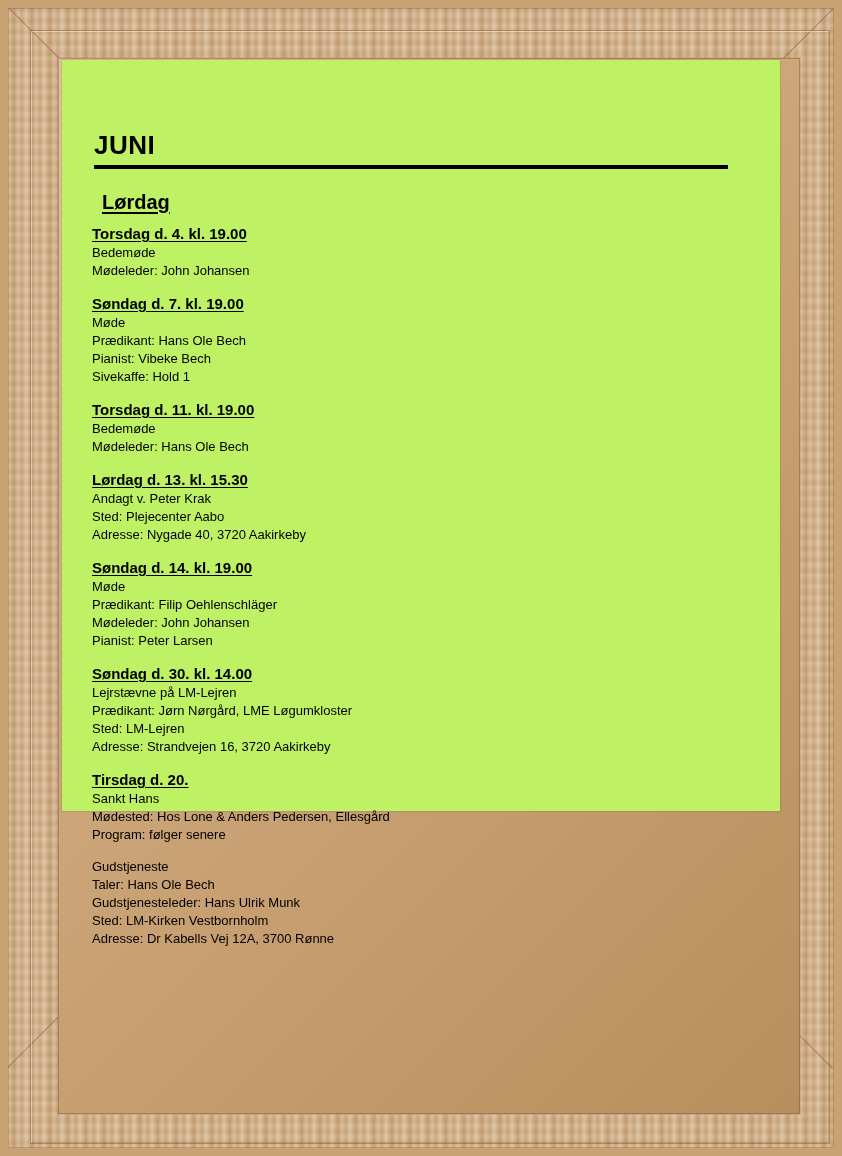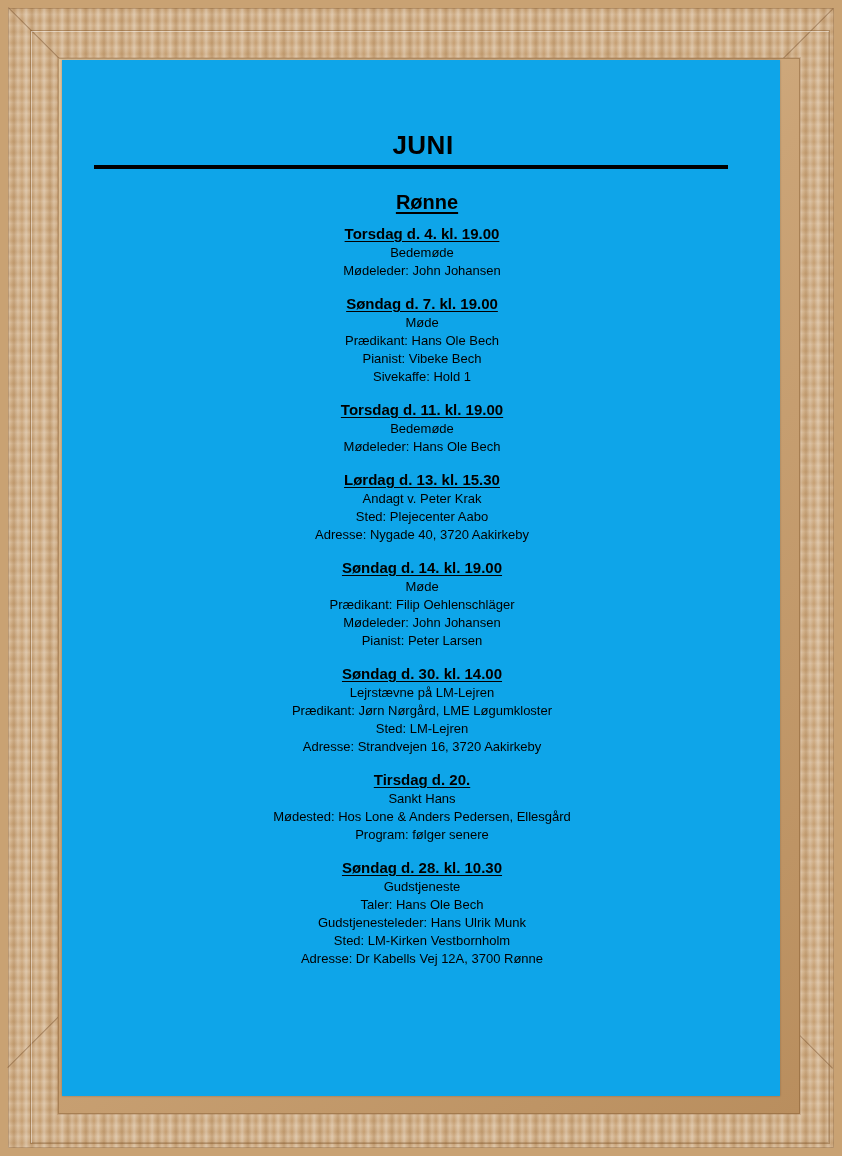--- a/index.html
+++ b/index.html
@@ -84,24 +84,23 @@
     box-shadow:
       inset 0 0 0 1px rgba(120,80,40,0.40),
       0 0 0 1px rgba(150,105,58,0.25);
   }
 
   
   .paper {
     position: absolute;
     left: 62px; top: 60px;
     width: 718px;
-    height: 1036px;
-    background: #0ea5e9;
+    height: 751px;
+    background: #bef264;
     box-shadow: 0 0 2px rgba(0,0,0,0.25);
-    text-align: center;
   }
 
   .doc {
     position: absolute;
     left: 30px;
     top: 70px;
     width: 660px;
   }
 
   .month-title {
@@ -158,21 +157,21 @@
     <div class="miter m-br"></div>
     <div class="frame-bevel-outer"></div>
     <div class="frame-inner-lip"></div>
   </div>
 </div>
 
 <div class="paper">
   <div class="doc">
     <div class="month-title">JUNI</div>
     <div class="title-rule"></div>
-    <div class="section-heading">Rønne</div>
+    <div class="section-heading">Lørdag</div>
     <div class="entries">
         <div class="entry">
           <div class="entry-date">Torsdag d. 4. kl. 19.00</div>
           <div class="entry-line">Bedemøde</div>
           <div class="entry-line">Mødeleder: John Johansen</div>
         </div>
         <div class="entry">
           <div class="entry-date">Søndag d. 7. kl. 19.00</div>
           <div class="entry-line">Møde</div>
           <div class="entry-line">Prædikant: Hans Ole Bech</div>
@@ -204,21 +203,20 @@
           <div class="entry-line">Sted: LM-Lejren</div>
           <div class="entry-line">Adresse: Strandvejen 16, 3720 Aakirkeby</div>
         </div>
         <div class="entry">
           <div class="entry-date">Tirsdag d. 20.</div>
           <div class="entry-line">Sankt Hans</div>
           <div class="entry-line">Mødested: Hos Lone &amp; Anders Pedersen, Ellesgård</div>
           <div class="entry-line">Program: følger senere</div>
         </div>
         <div class="entry">
-          <div class="entry-date">Søndag d. 28. kl. 10.30</div>
           <div class="entry-line">Gudstjeneste</div>
           <div class="entry-line">Taler: Hans Ole Bech</div>
           <div class="entry-line">Gudstjenesteleder: Hans Ulrik Munk</div>
           <div class="entry-line">Sted: LM-Kirken Vestbornholm</div>
           <div class="entry-line">Adresse: Dr Kabells Vej 12A, 3700 Rønne</div>
         </div>
       </div>
   </div>
 </div>
 

